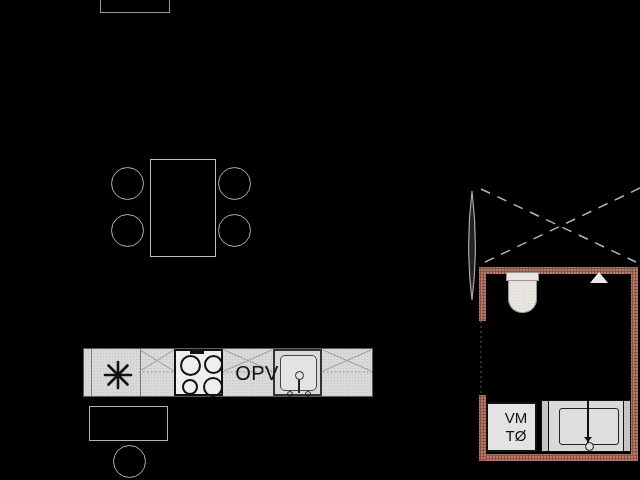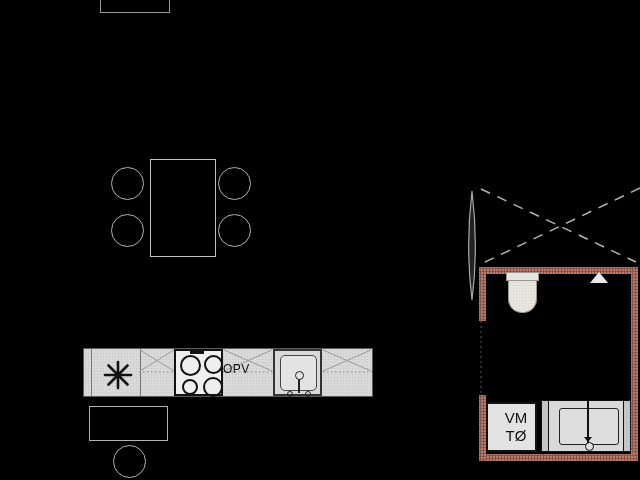--- a/index.html
+++ b/index.html
@@ -22,21 +22,21 @@
            background-size:3px 3px;border:1px solid #5a5a5a;}
   .divider{position:absolute;top:0;width:1px;height:100%;background:#777;}
   .d1{left:7px;} .d2{left:56px;} .d3{left:190px;}
   .cooktop{left:174px;top:349px;width:49px;height:47px;border:2px solid #111;background:#efefef;}
   .burner{position:absolute;border:2px solid #111;border-radius:50%;background:transparent;}
   .b1{left:4px;top:4px;width:17px;height:17px;}
   .b2{left:28px;top:4px;width:15px;height:15px;}
   .b3{left:6px;top:28px;width:12px;height:12px;}
   .b4{left:27px;top:26px;width:16px;height:16px;}
   .cook-ctrl{position:absolute;left:14px;top:-1px;width:14px;height:4px;background:#111;}
-  .opv-label{left:223px;top:362px;width:68px;text-align:left;font-size:12px;
+  .opv-label{left:223px;top:362px;width:68px;text-align:center;font-size:20px;
              color:#111;letter-spacing:0.5px;z-index:6;}
   .sink{left:273px;top:349px;width:49px;height:47px;border:2px solid #333;background:#d9d9d9;z-index:5;}
   .basin{position:absolute;left:5px;top:4px;width:35px;height:34px;border:1.5px solid #444;
          border-radius:5px;background:#e3e3e3;}
   .faucet-dot{position:absolute;left:20px;top:20px;width:7px;height:7px;border:1.5px solid #222;
               border-radius:50%;background:#e3e3e3;}
   .faucet-stem{position:absolute;left:23px;top:26px;width:2px;height:16px;background:#222;}
   .knob{position:absolute;width:4px;height:4px;border:1px solid #222;border-radius:50%;}
   .k1{left:12px;top:40px;} .k2{left:30px;top:40px;}
   .freezer{left:103px;top:360px;width:30px;height:30px;z-index:6;}

